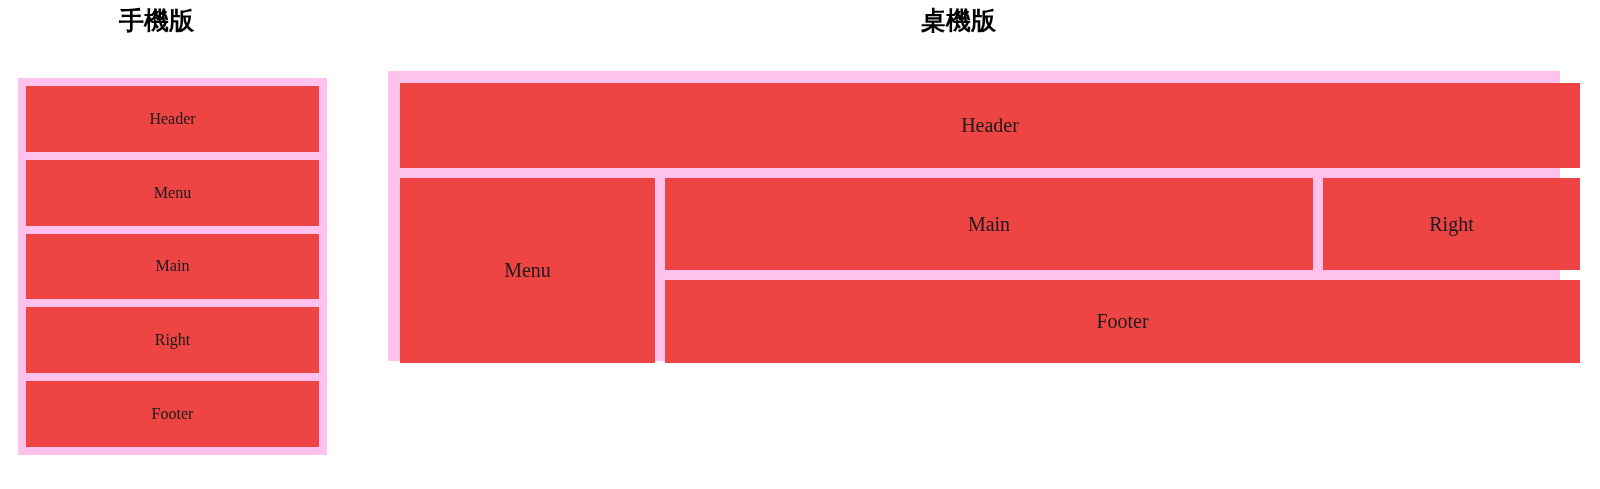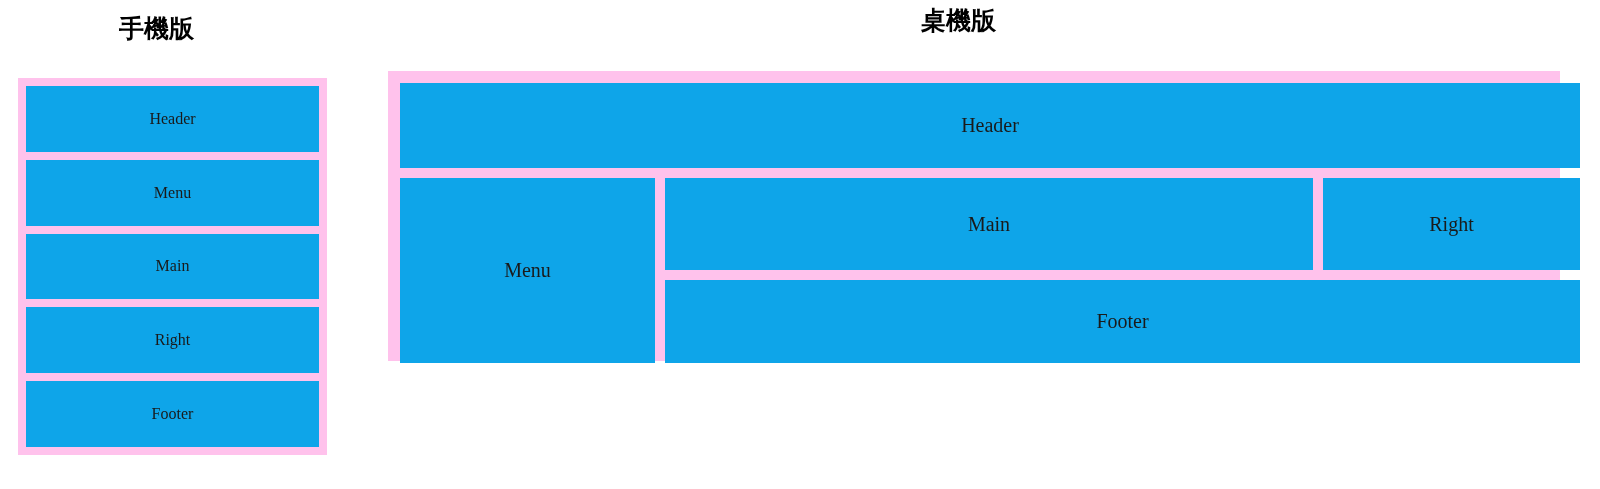--- a/index.html
+++ b/index.html
@@ -18,26 +18,26 @@
   
   .title {
     position: absolute;
     font-family: "DejaVu Sans", "Liberation Sans", sans-serif;
     font-weight: bold;
     font-size: 25px;
     color: #000000;
     white-space: nowrap;
     line-height: 1;
   }
-  #title-mobile  { left: 119px; top: 16px; }
+  #title-mobile  { left: 119px; top: 8px; }
   #title-desktop { left: 921px; top: 8px; }
 
   
   .cell {
-    background: #0ea5e9;
+    background: #ef4444;
     color: #1a1a1a;
     display: flex;
     align-items: center;
     justify-content: center;
     box-sizing: border-box;
   }
 
   
   #mobile-layout {
     position: absolute;

